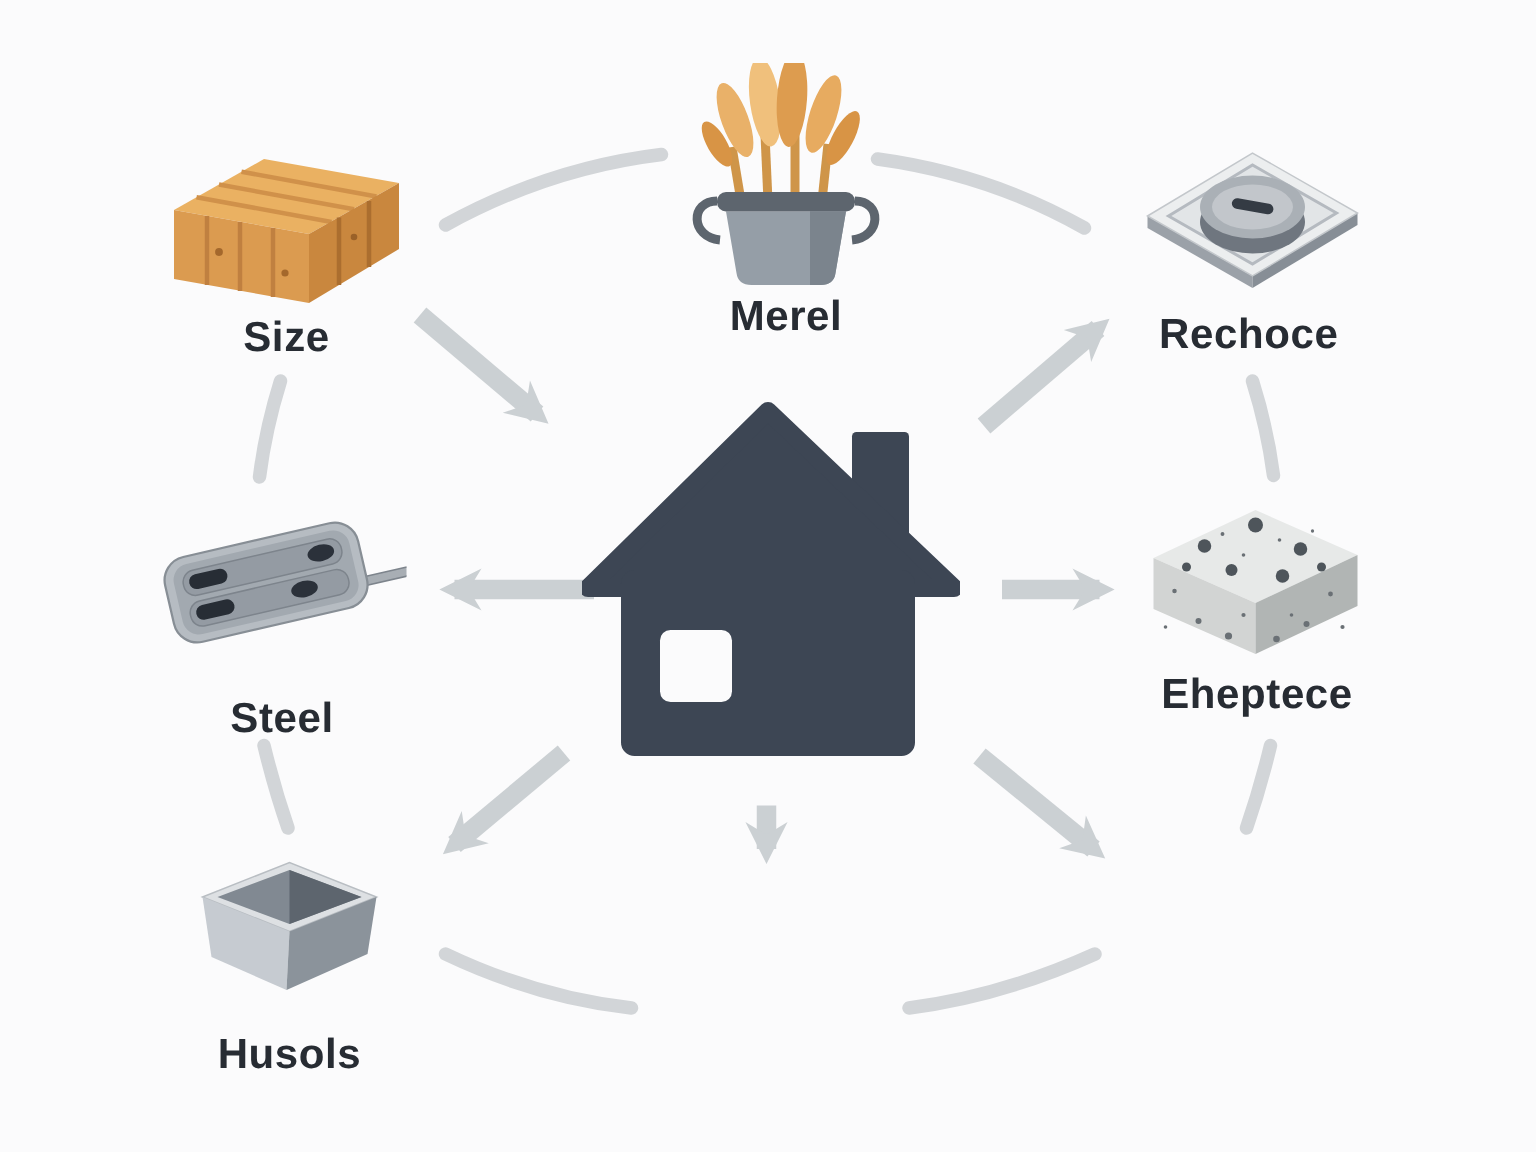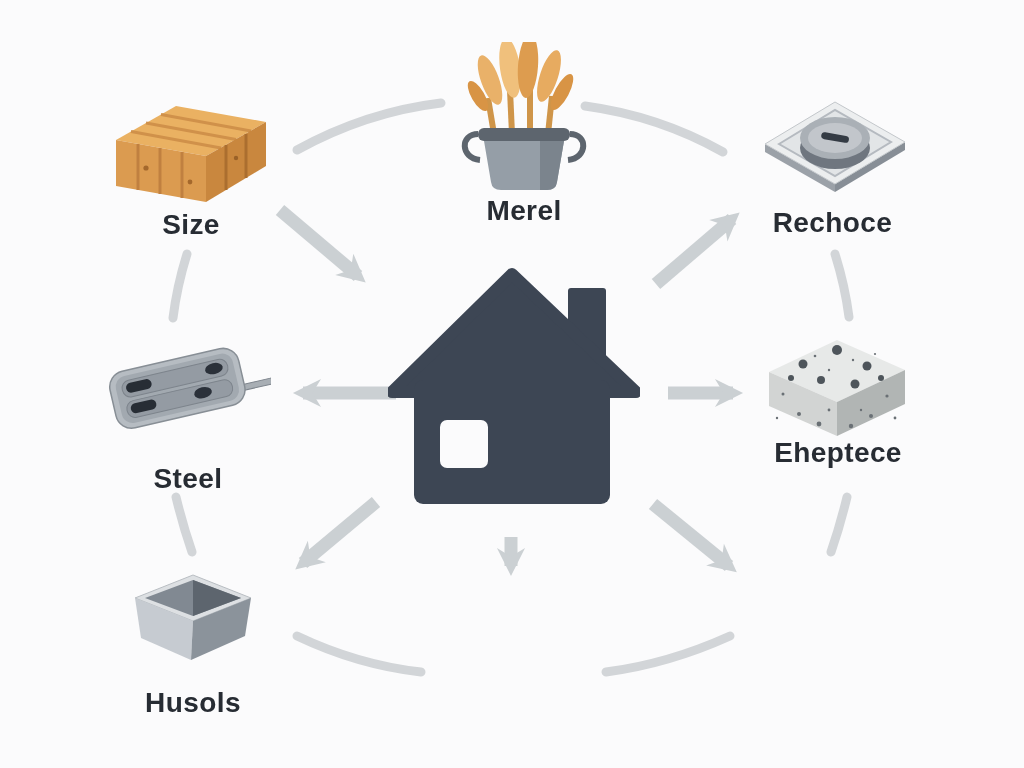--- a/index.html
+++ b/index.html
@@ -174,21 +174,21 @@
             <circle cx="66" cy="76" r="1.4"></circle>
           <circle cx="14" cy="84" r="1.2"></circle>
             <circle cx="88" cy="92" r="2.2"></circle>
           <circle cx="108" cy="82" r="2"></circle>
             <circle cx="124" cy="62" r="1.6"></circle>
           <circle cx="132" cy="84" r="1.4"></circle>
             <circle cx="98" cy="76" r="1.2"></circle>
         </g>
       </svg>
     </div>
-    <figcaption class="label" style="margin-top:0">Eheptece</figcaption>
+    <figcaption class="label" style="margin-top:10px">Eheptece</figcaption>
   </figure>
 
   <figure class="node" style="left:130px;top:572px;width:126px">
     <div class="icon-wrap">
       <svg width="120" height="90" viewBox="0 0 120 90">
         <polygon points="2,26 60,3 118,26 60,49" fill="#dde0e3" stroke="#b9bec3" stroke-width="1"></polygon>
         <polygon points="12,26 60,8 108,26 60,44" fill="#818992"></polygon>
         <polygon points="60,8 108,26 60,44" fill="#5d656e"></polygon>
         <polygon points="2,26 60,49 58,88 8,66" fill="#c6cbd1"></polygon>
         <polygon points="60,49 118,26 112,64 58,88" fill="#8b939b"></polygon>

